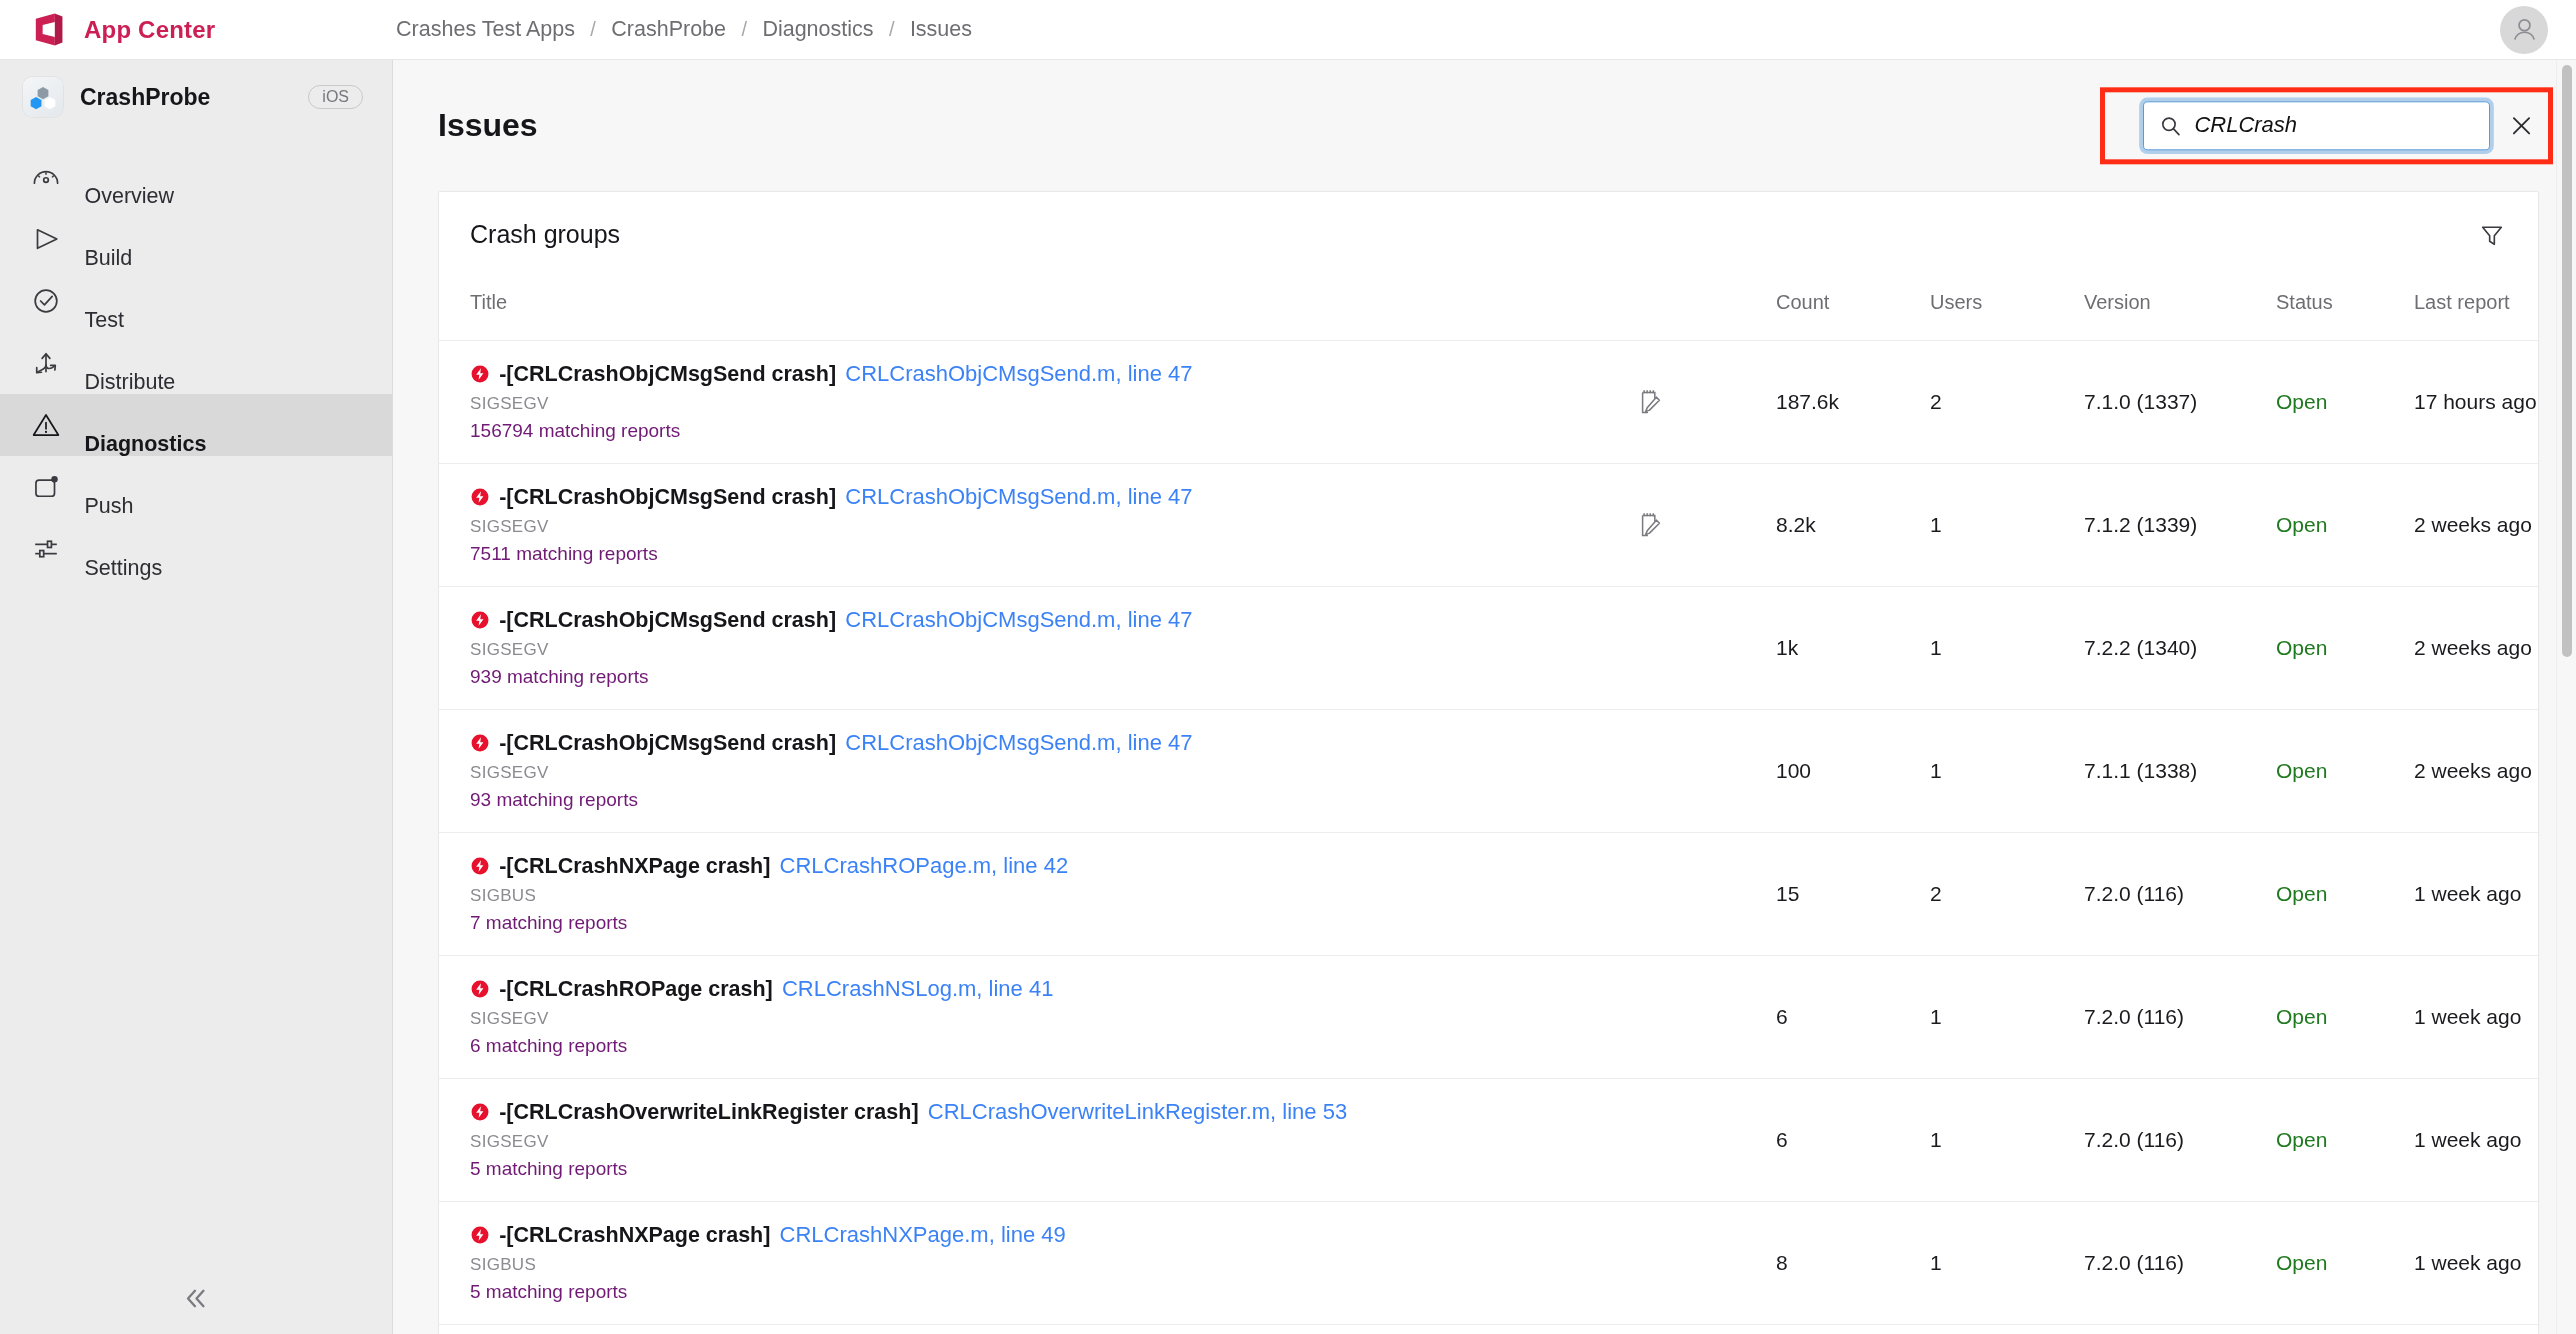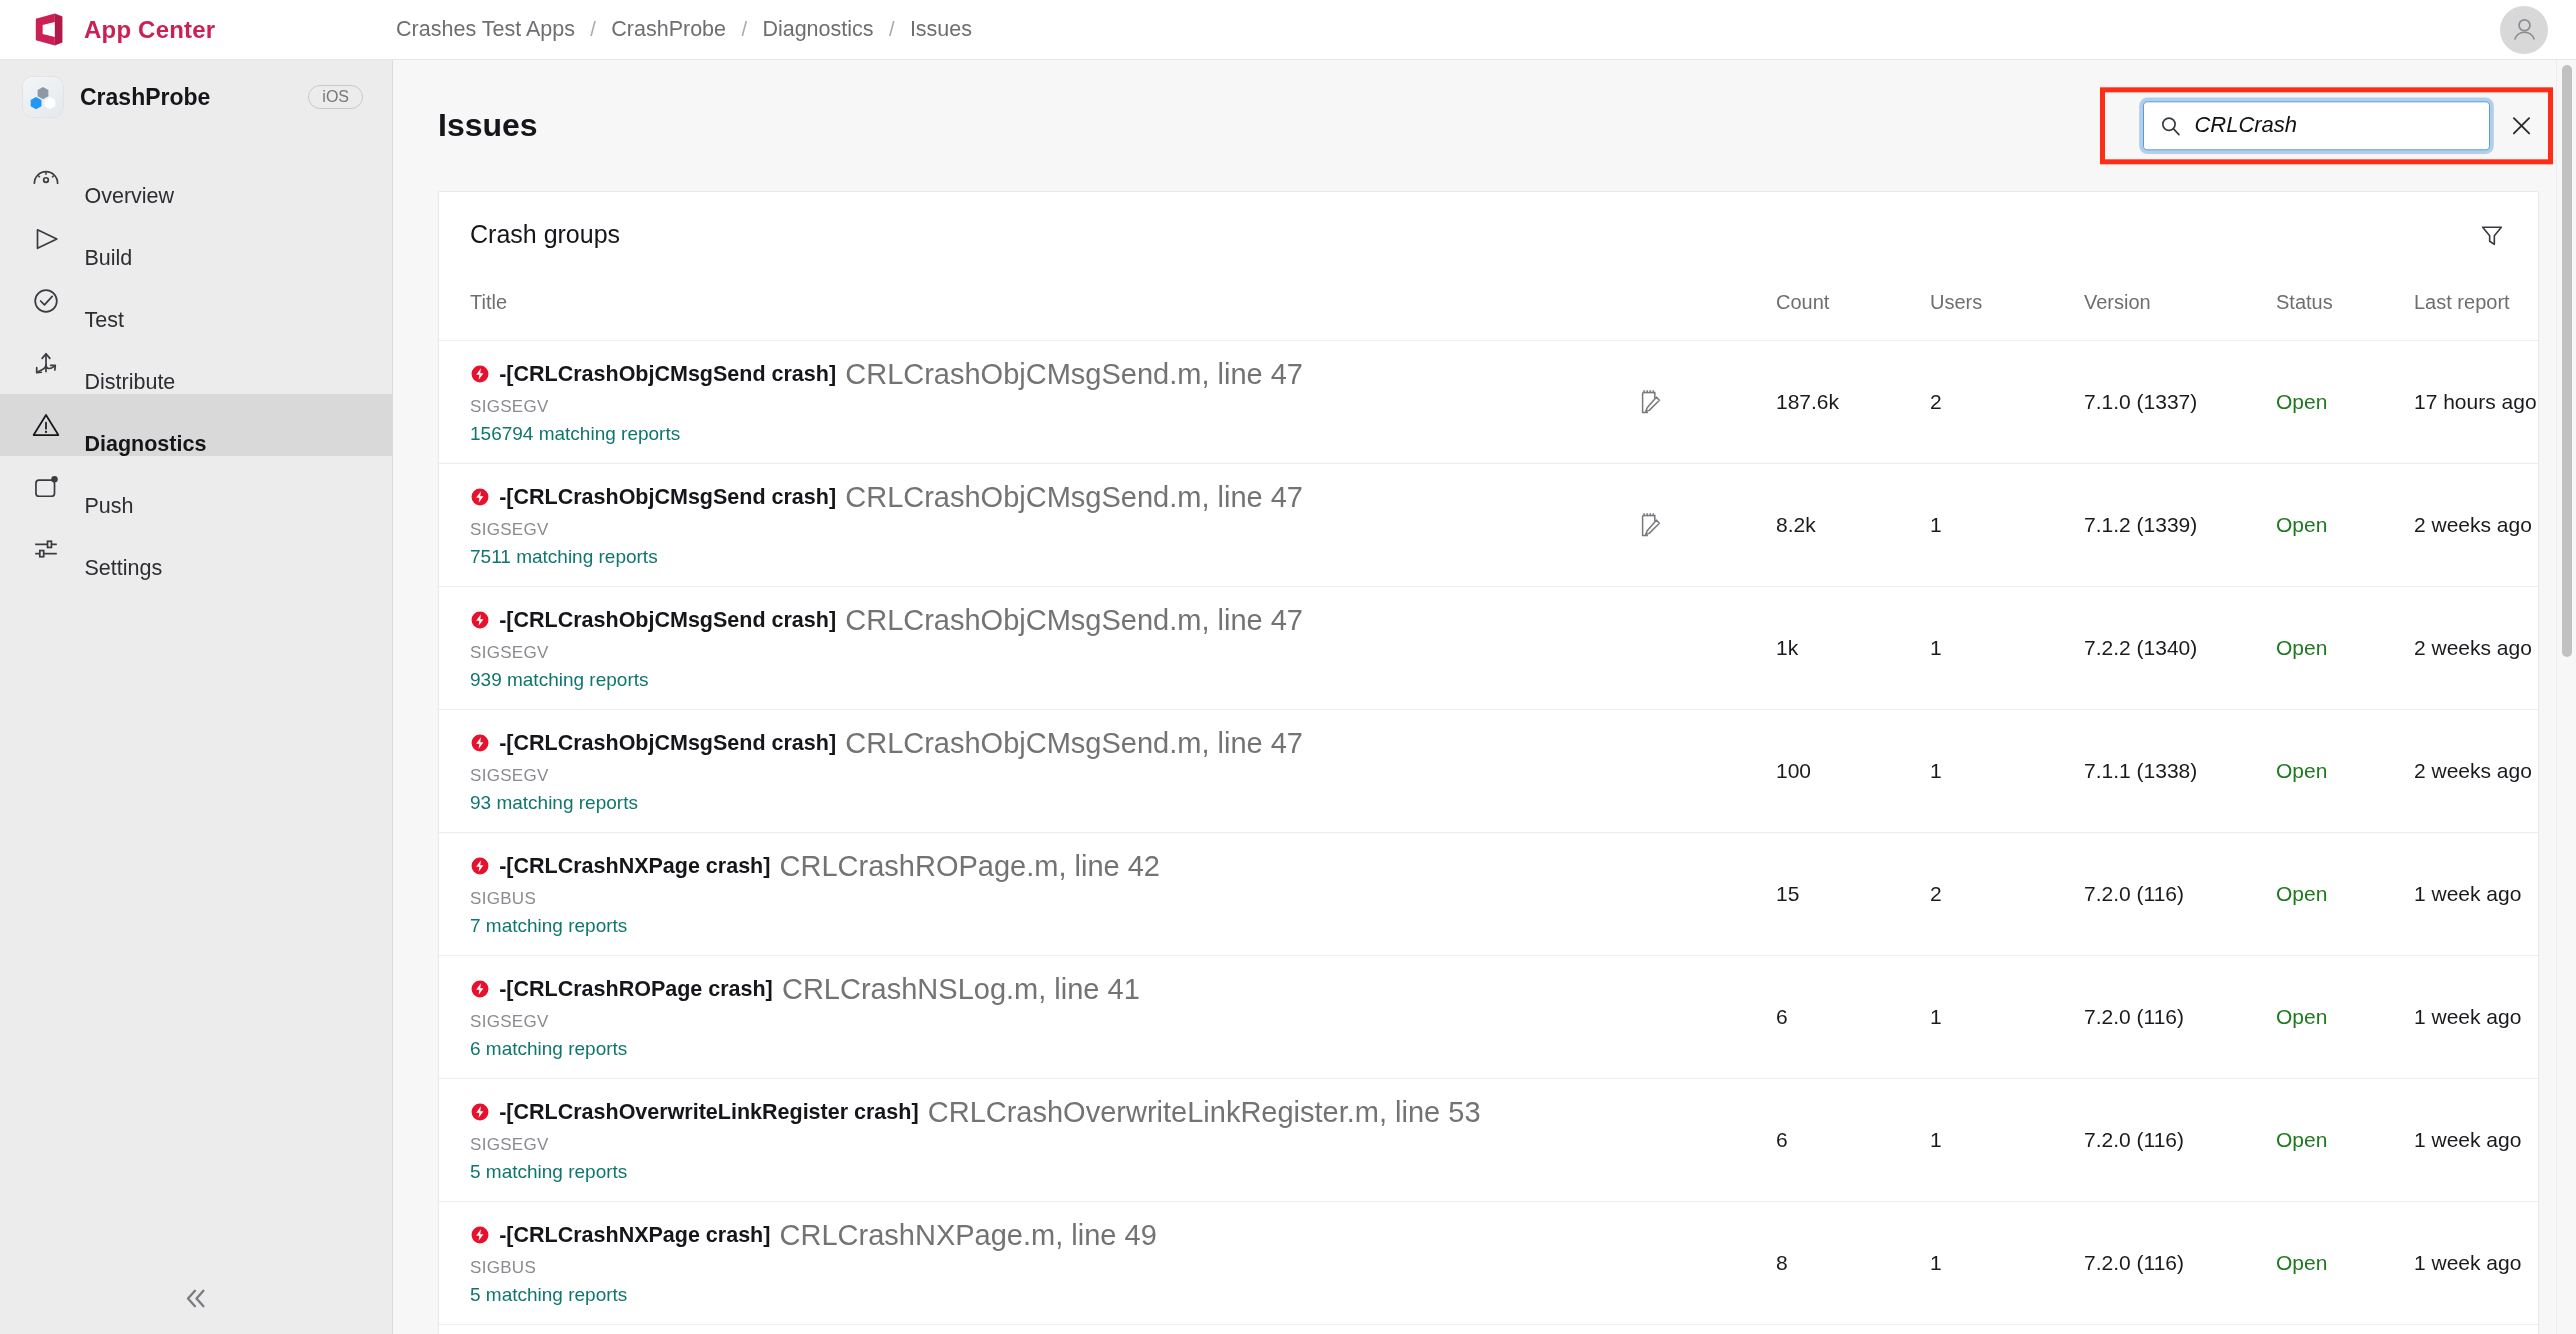--- a/index.html
+++ b/index.html
@@ -154,23 +154,23 @@
   th.c-status  { width: 138px; }
   th.c-last    { width: auto; }
 
   tbody tr { border-bottom: 0.8px solid #ededed; height: 123px; }
   tbody td { vertical-align: middle; font-size: 21px; color: #1b1b1f; }
   td.c-title { padding-left: 31px; vertical-align: middle; }
 
   .row-title-line { display: flex; align-items: center; gap: 9.2px; line-height: 1.1; }
   .crash-dot { flex: 0 0 auto; display: flex; }
   .t-bold { font-size: 21.5px; font-weight: 700; color: #15151a; white-space: nowrap; }
-  .t-file { font-size: 29px; color: #737373; white-space: nowrap; }
+  .t-file { font-size: 22px; color: #3b82f6; white-space: nowrap; }
   .t-signal { font-size: 17px; color: #8a8a90; margin-top: 7px; letter-spacing: 0.3px; }
-  .t-reports { font-size: 19px; color: #0f766e; margin-top: 6.1px; }
+  .t-reports { font-size: 19px; color: #701a75; margin-top: 6.1px; }
   .status-open { color: #1f7a1f; }
   .note-icon { display: flex; cursor: pointer; }
 
   
   .vscroll-outer {
     position: absolute; top: 60px; right: 0; width: 20px; height: 1274px;
     background: #f7f7f7; border-left: 0.8px solid #ededed; z-index: 18;
   }
   .vscroll-thumb {
     position: absolute; top: 4.6px; left: 4.6px; width: 10.8px; height: 592px;

